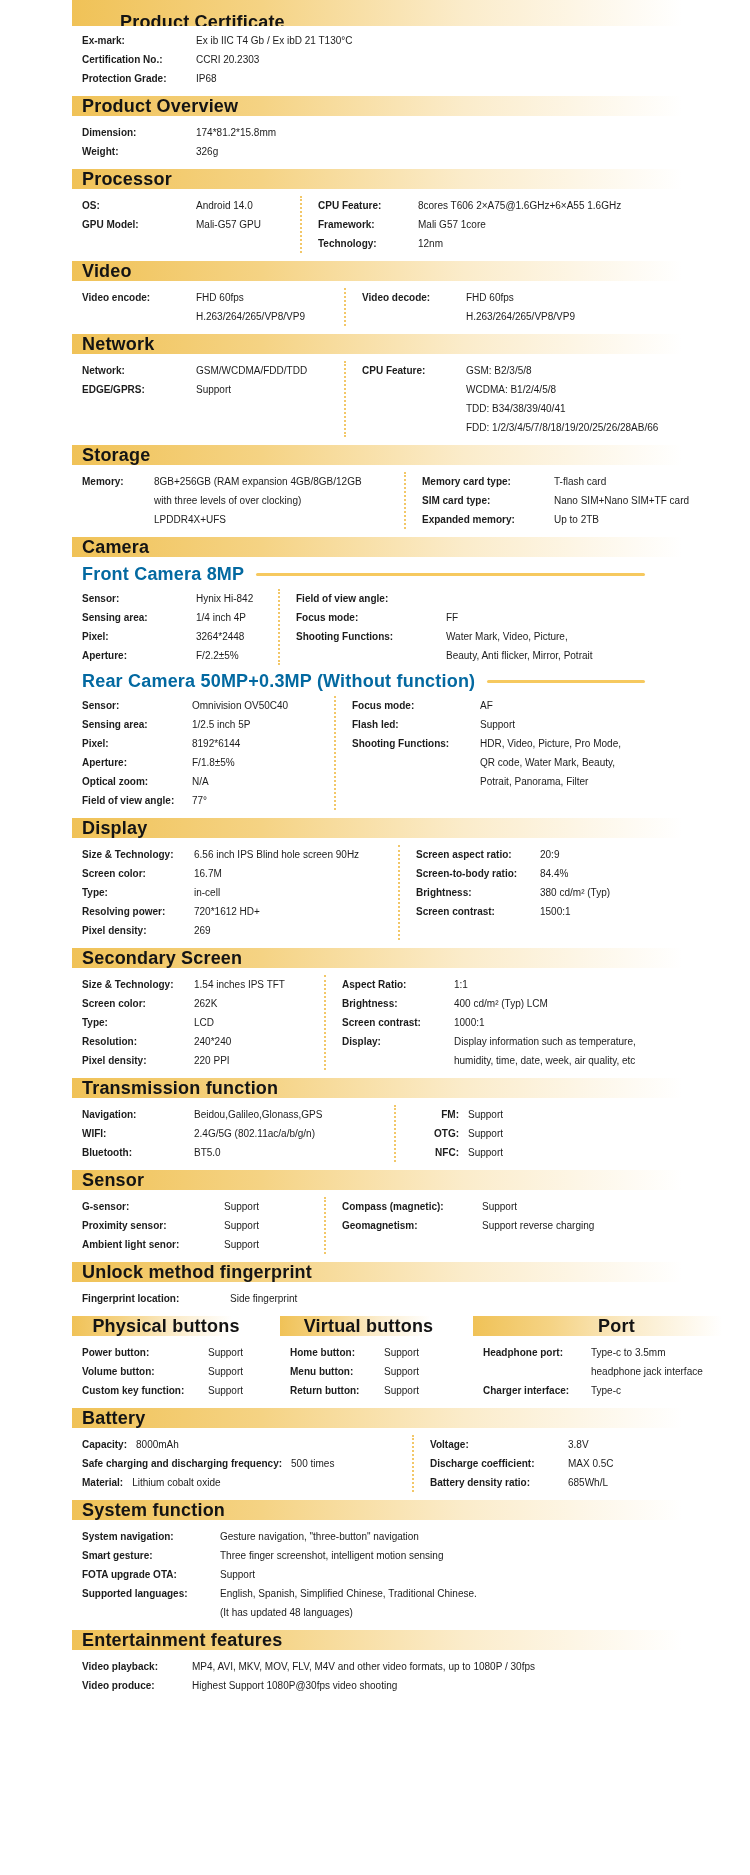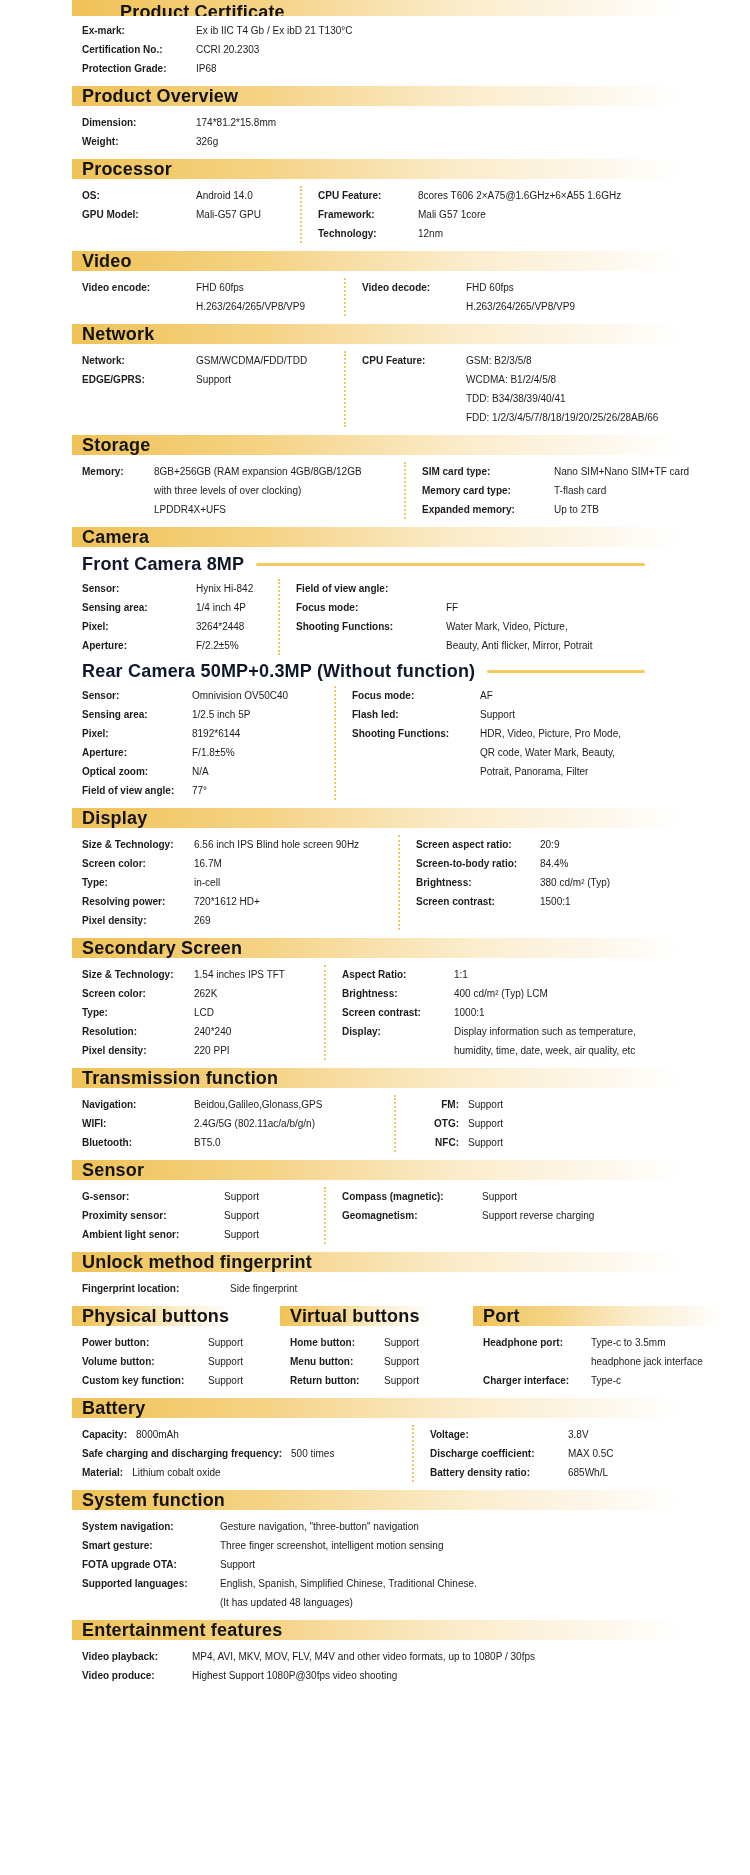--- a/index.html
+++ b/index.html
@@ -8,39 +8,39 @@
     font-family:"Liberation Sans", sans-serif;color:#1c1c1c;
   }
   .doc{padding-left:72px;}
   
   .band{
     height:20px;display:flex;align-items:center;padding-left:10px;
     margin:8px 0 7px 0;
     background:linear-gradient(90deg,#f0c257 0%,#f5d384 28%,#fbeccb 58%,#ffffff 90%);
   }
   .band-title{font-weight:700;font-size:18px;color:#141414;letter-spacing:.2px;white-space:nowrap;}
-  .band-cut{height:16px;overflow:hidden;align-items:flex-end;margin:0;padding-left:48px;}
+  .band-cut{height:26px;overflow:hidden;align-items:flex-end;margin:0;padding-left:48px;}
   .band-cut .band-title{transform:translateY(7px);}
   
   .rows,.cols{font-size:10px;line-height:19px;padding-left:10px;}
   .row{display:flex;align-items:flex-start;}
   .lbl{flex:0 0 var(--lw,114px);font-weight:700;}
   .val{white-space:pre-line;flex:1;}
   .row-inline .lbl{flex:0 0 auto;margin-right:9px;}
   .cols{display:flex;}
   .col-l{flex:0 0 var(--cw,250px);}
   .col-r{flex:1;border-left:2px dotted #f2c768;padding-left:16px;}
   .ra .lbl{text-align:right;padding-right:9px;box-sizing:border-box;}
   
   .subhead{display:flex;align-items:center;margin:6px 0 4px 0;padding-left:10px;width:573px;box-sizing:border-box;}
-  .subhead-title{font-weight:700;font-size:18px;color:#0f172a;white-space:nowrap;letter-spacing:.2px;}
+  .subhead-title{font-weight:700;font-size:18px;color:#0369a1;white-space:nowrap;letter-spacing:.2px;}
   .subhead-line{flex:1;height:3px;background:#f6c95f;margin-left:12px;border-radius:2px;}
   
   .tri{display:flex;}
-  .tri-col .band{margin-top:8px;margin-bottom:7px;}
+  .tri-col .band{margin-top:8px;margin-bottom:7px;justify-content:center;}
   .tri-col .rows{padding-left:10px;}
   .tri-c1{flex:0 0 178px;margin-right:30px;}
   .tri-c2{flex:0 0 167px;margin-right:26px;}
   .tri-c3{flex:1;}
 </style>
 </head>
 <body>
 
 <div class="doc">
 
@@ -158,26 +158,26 @@
     <div class="col-l" style="--cw:322px;--lw:72px">
       <div class="row">
           <span class="lbl">Memory:</span>
           <span class="val">8GB+256GB (RAM expansion 4GB/8GB/12GB
 with three levels of over clocking)
 LPDDR4X+UFS</span>
         </div>
     </div>
     <div class="col-r" style="--lw:132px">
       <div class="row">
+          <span class="lbl">Memory card type:</span>
+          <span class="val">T-flash card</span>
+        </div>
+      <div class="row">
           <span class="lbl">SIM card type:</span>
           <span class="val">Nano SIM+Nano SIM+TF card</span>
-        </div>
-      <div class="row">
-          <span class="lbl">Memory card type:</span>
-          <span class="val">T-flash card</span>
         </div>
       <div class="row">
           <span class="lbl">Expanded memory:</span>
           <span class="val">Up to 2TB</span>
         </div>
     </div>
   </div>
 
   <div class="band">
     <span class="band-title">Camera</span>

